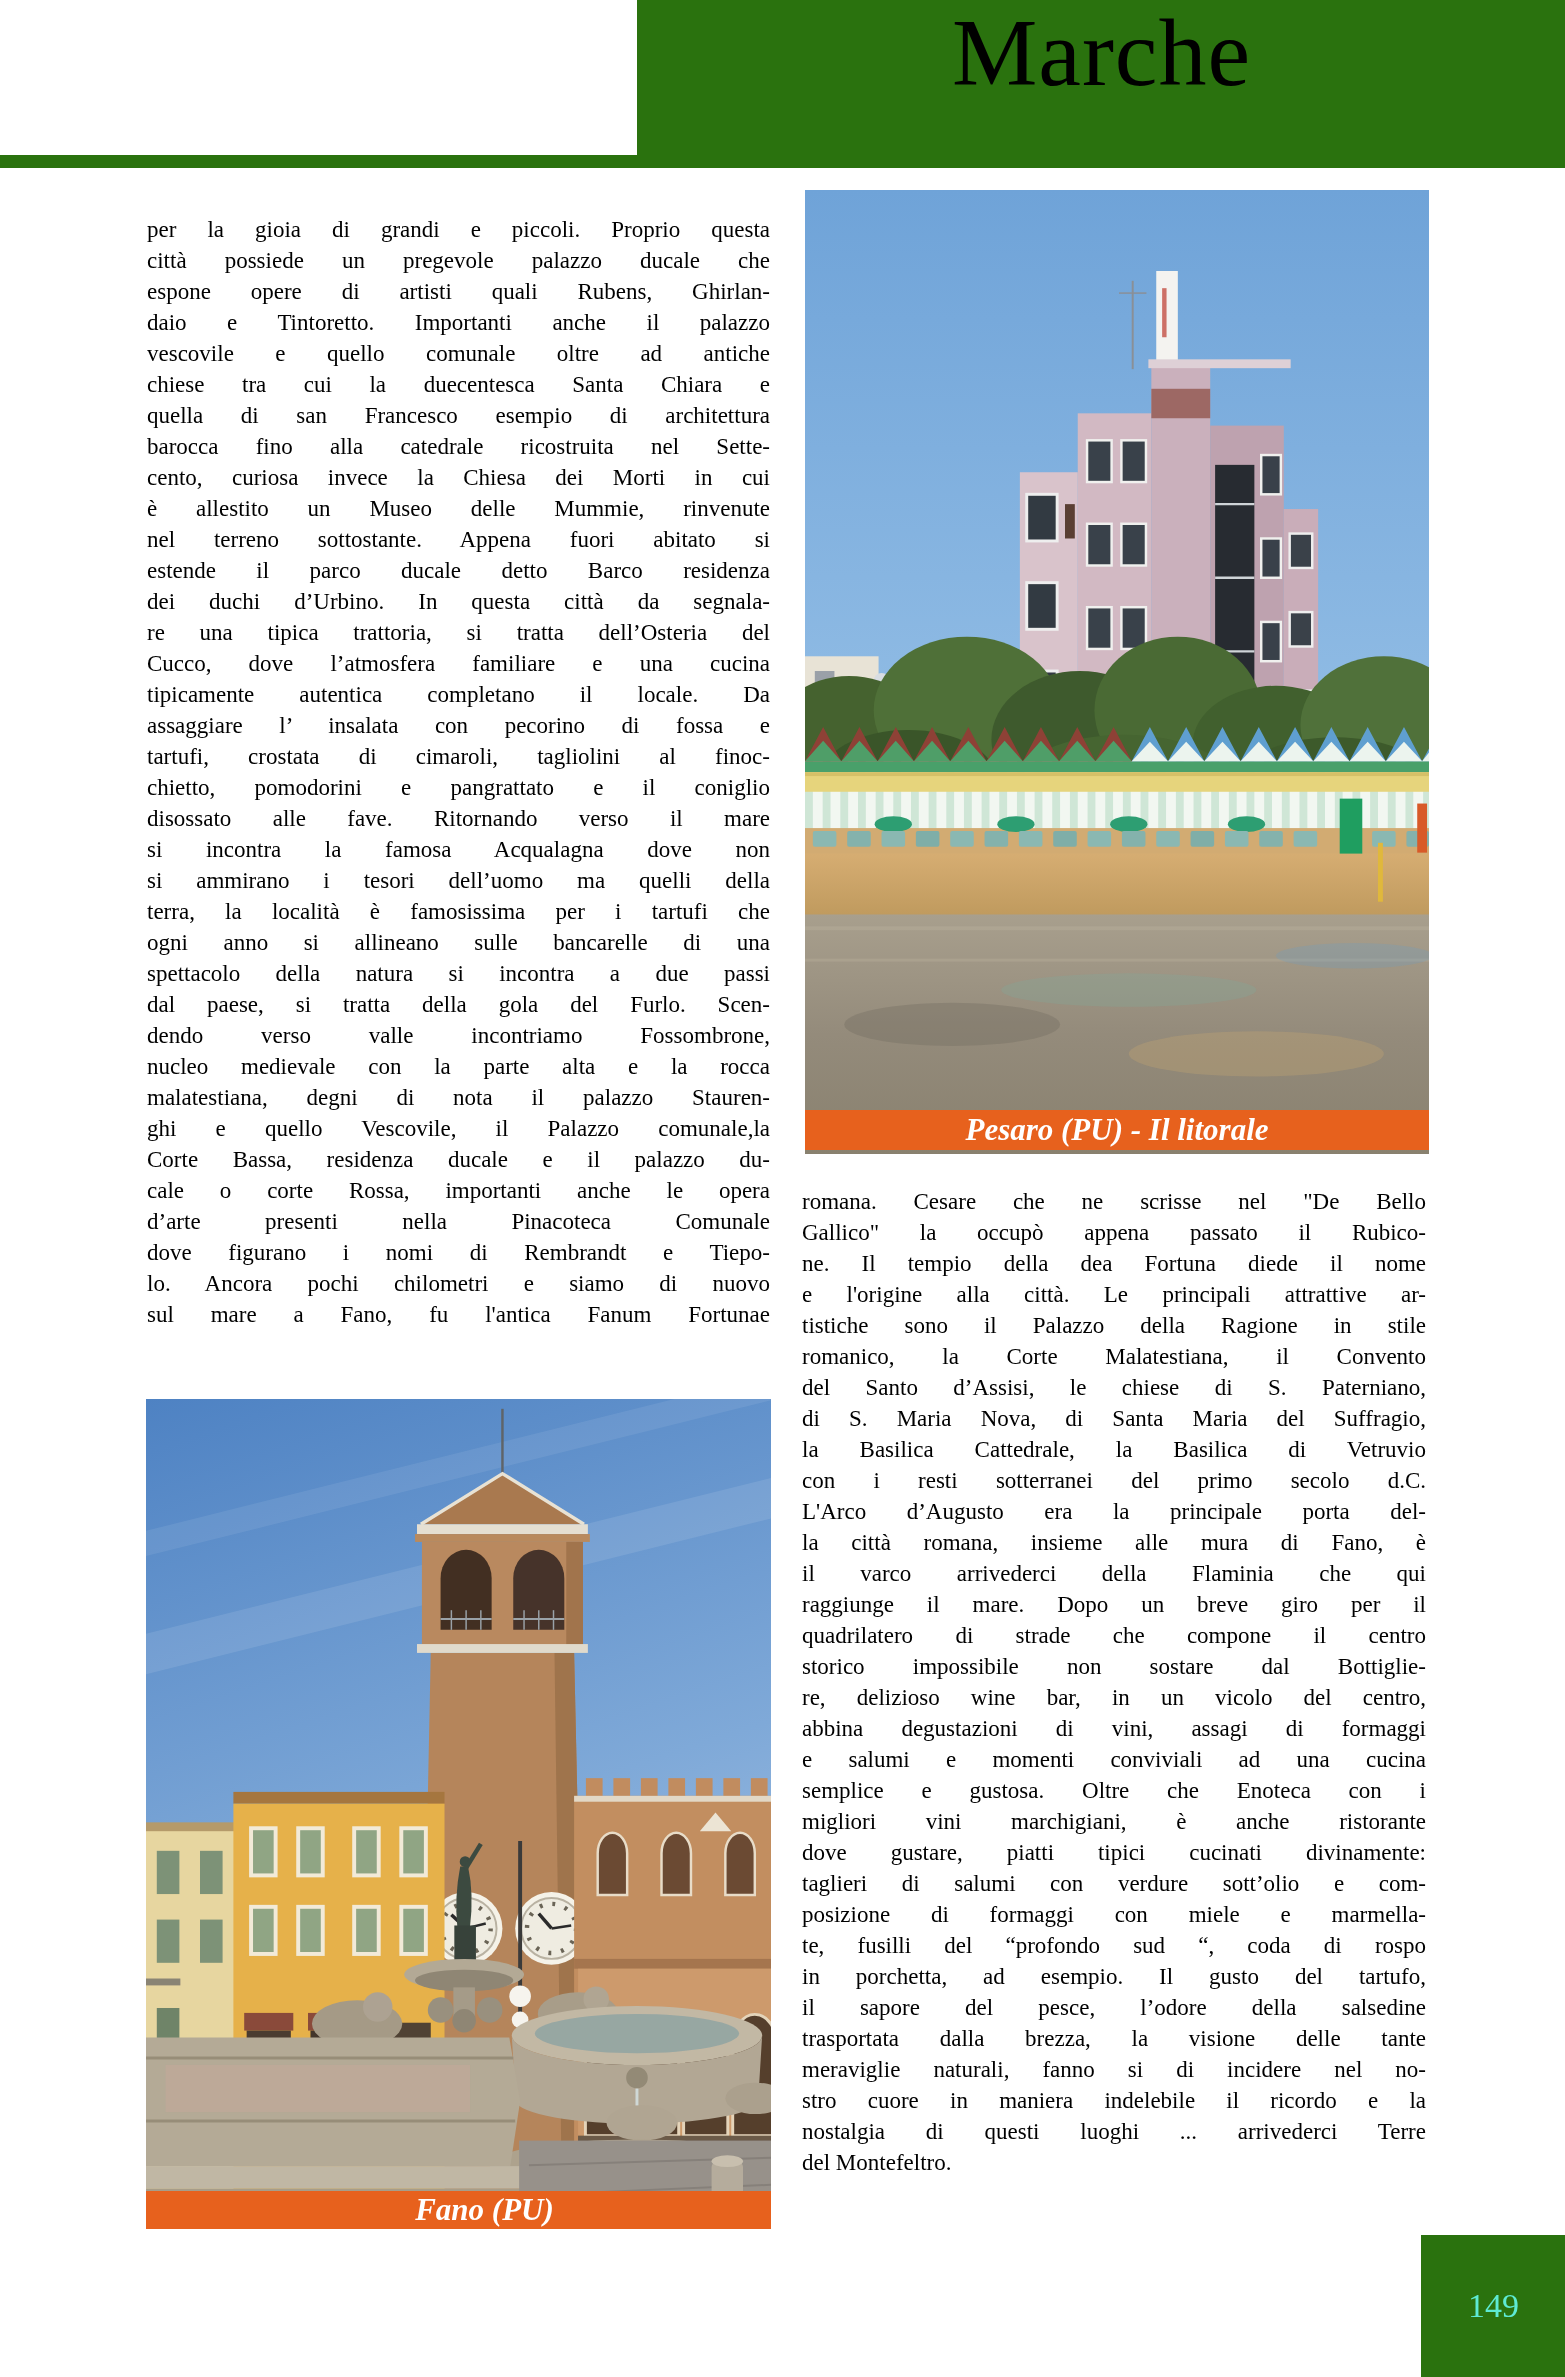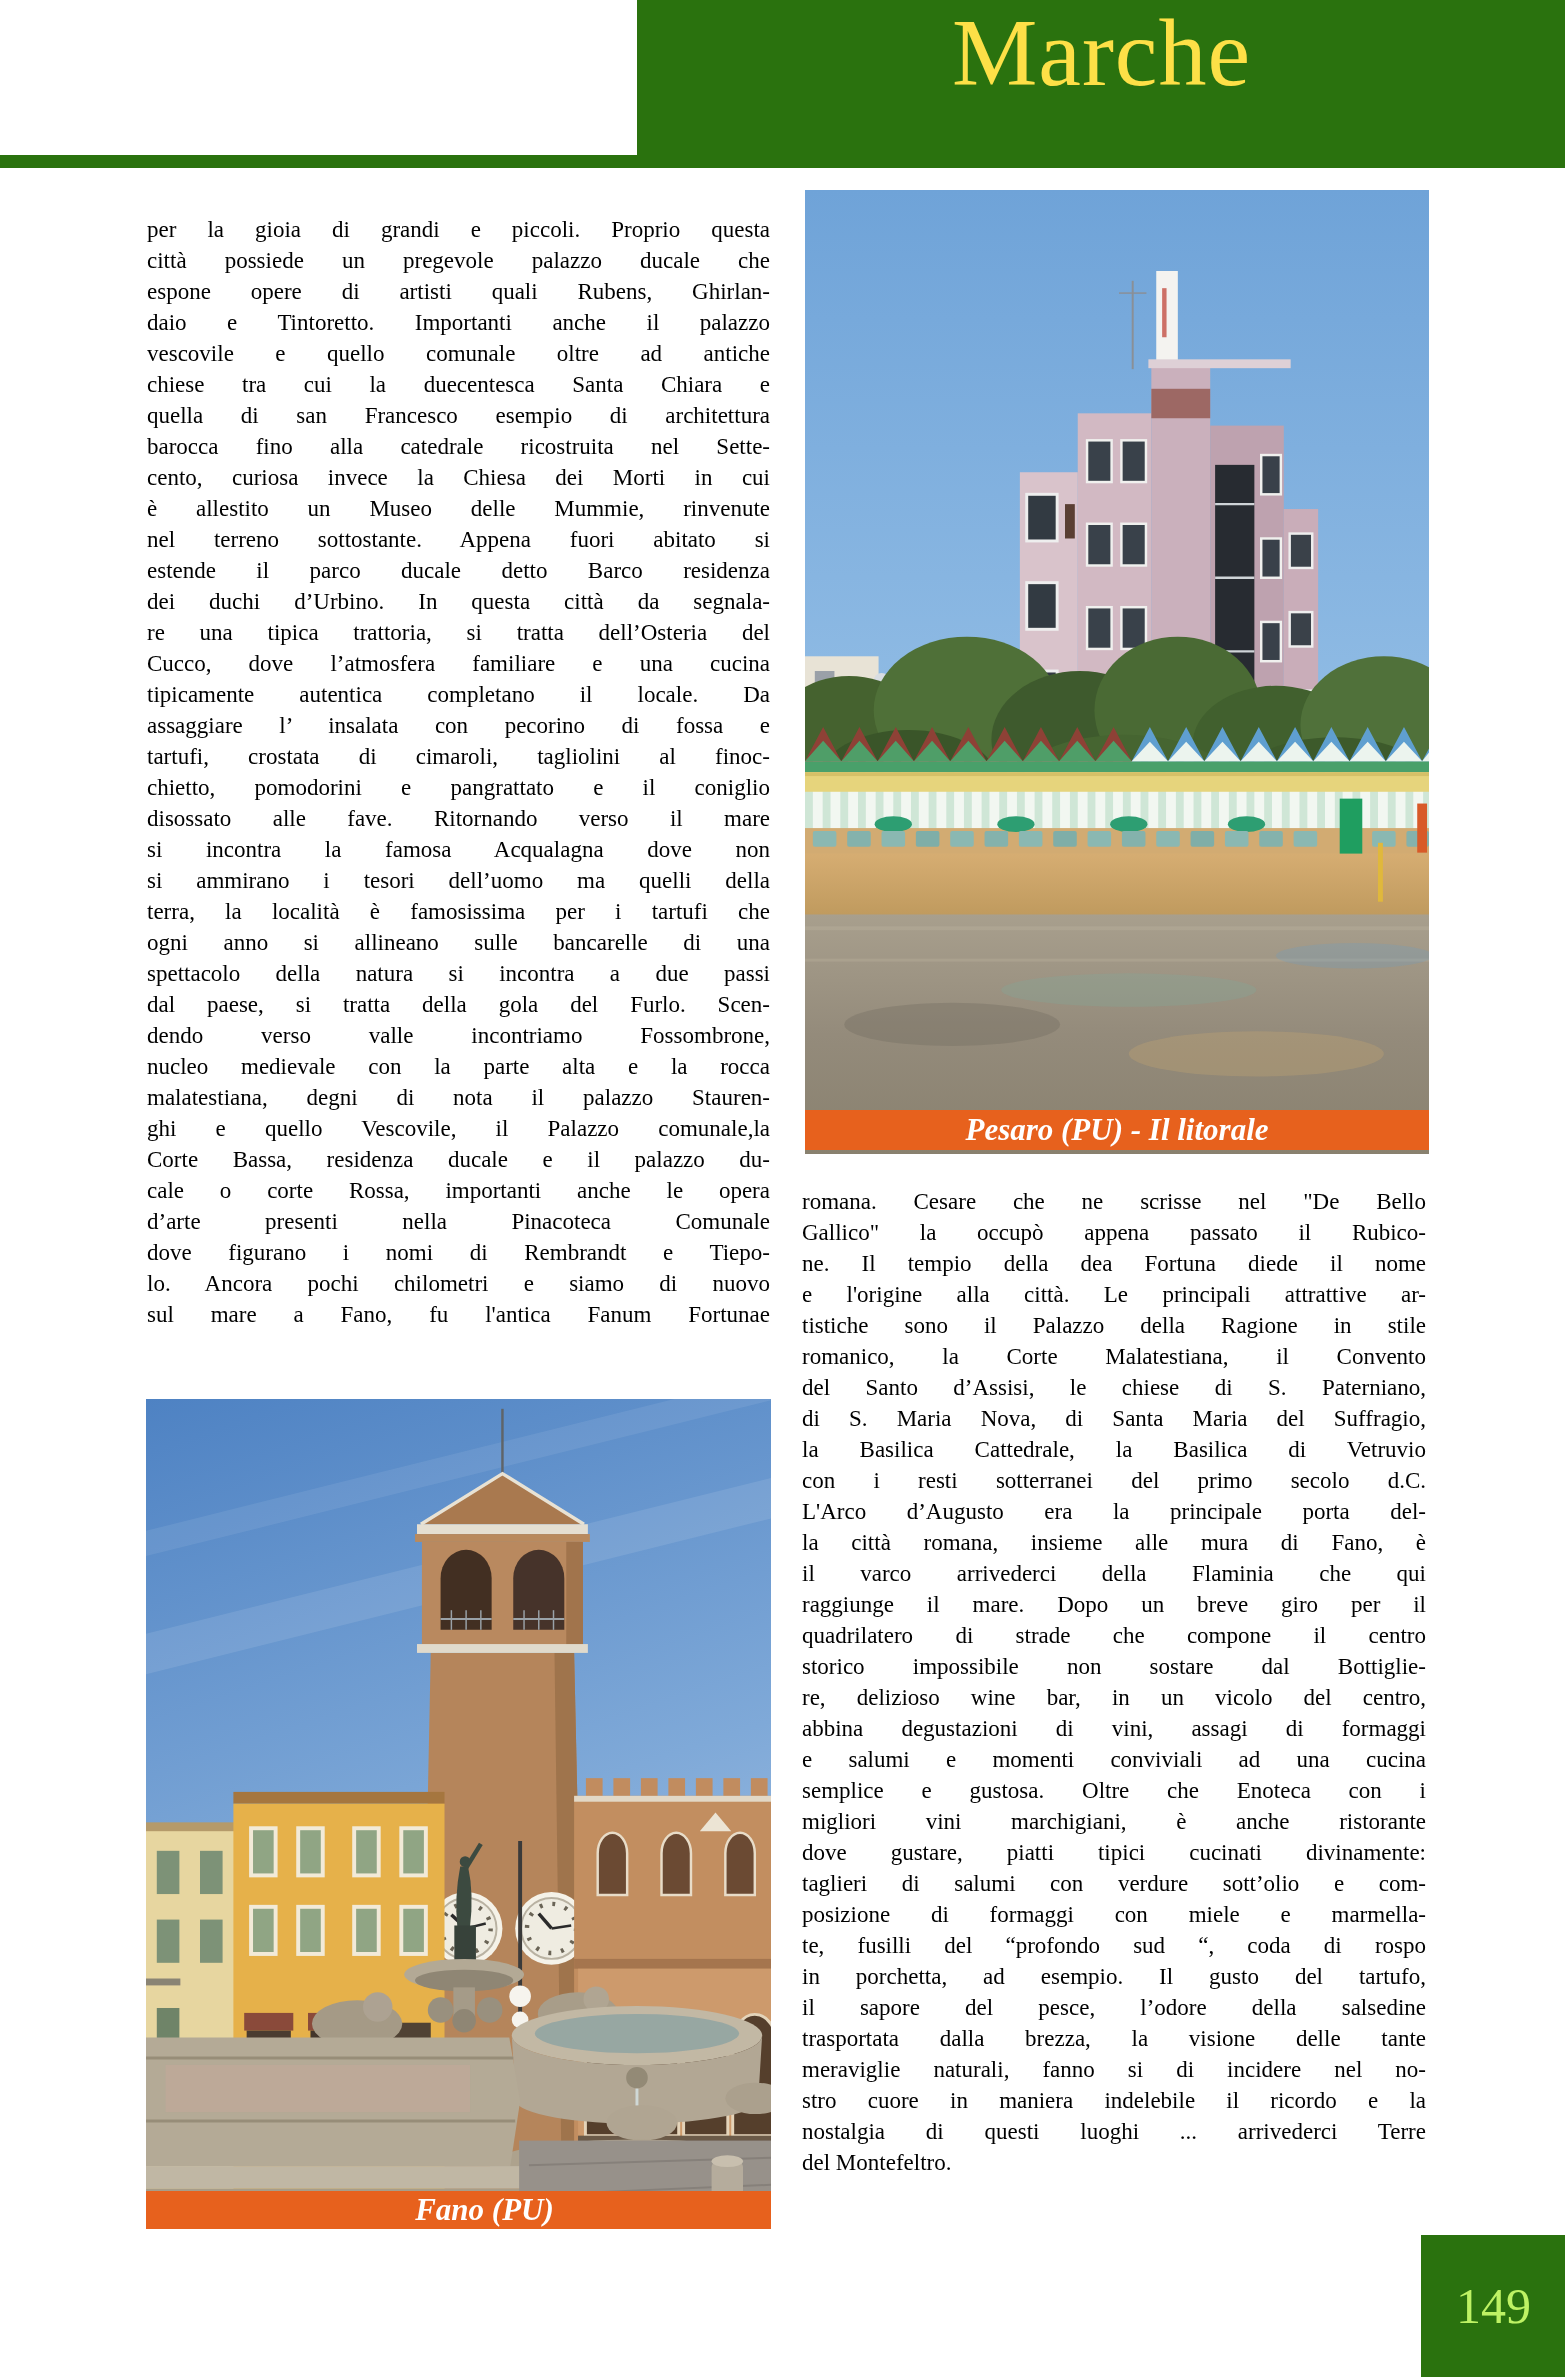--- a/index.html
+++ b/index.html
@@ -3,40 +3,40 @@
 <meta charset="utf-8">
 <style>
   html,body{margin:0;padding:0;background:#ffffff;}
   #page{position:relative;width:1566px;height:2377px;background:#ffffff;overflow:hidden;
         font-family:"Liberation Serif","DejaVu Serif",serif;color:#000;}
   .abs{position:absolute;}
   .greenfill{background:#2a720e;}
   
   #header-block{left:637px;top:0;width:929px;height:167px;display:flex;justify-content:center;align-items:flex-start;}
   #header-strip{left:0;top:155px;width:1566px;height:12.8px;}
-  #page-title{color:#fde047;font-size:96px;line-height:1;padding-top:4.9px;letter-spacing:1px;}
+  #page-title{color:#000000;font-size:96px;line-height:1;padding-top:4.9px;letter-spacing:1px;}
   
   .text-col{font-size:23px;line-height:31px;}
   #col-left{left:147px;top:214px;width:623px;}
   #col-right{left:802px;top:1186px;width:624px;}
   .text-line{height:31px;text-align:justify;text-align-last:justify;overflow:visible;}
   #col-right .text-line:last-child{text-align-last:left;}
   
   .photo{overflow:hidden;}
   .photo svg{display:block;width:100%;height:100%;}
   #photo-pesaro{left:805px;top:190px;width:624px;height:964px;}
   #photo-fano{left:146px;top:1399px;width:625px;height:830px;}
   .caption{position:absolute;left:0;width:100%;background:#e7611d;color:#ffffff;
            font-style:italic;font-weight:bold;font-size:31px;
            display:flex;align-items:center;justify-content:center;}
   #caption-pesaro{top:920px;height:40px;}
   #caption-fano{top:792px;height:38px;padding-left:26px;}
   
   #pagenum-box{left:1421px;top:2235px;width:145px;height:142px;display:flex;align-items:center;justify-content:center;}
-  #pagenum{color:#bef264;font-size:50px;}
+  #pagenum{color:#5eead4;font-size:34px;}
 </style>
 </head>
 <body>
 
 <div id="page">
 
   <div id="header-strip" class="abs greenfill"></div>
   <div id="header-block" class="abs greenfill">
     <div id="page-title">Marche</div>
   </div>

